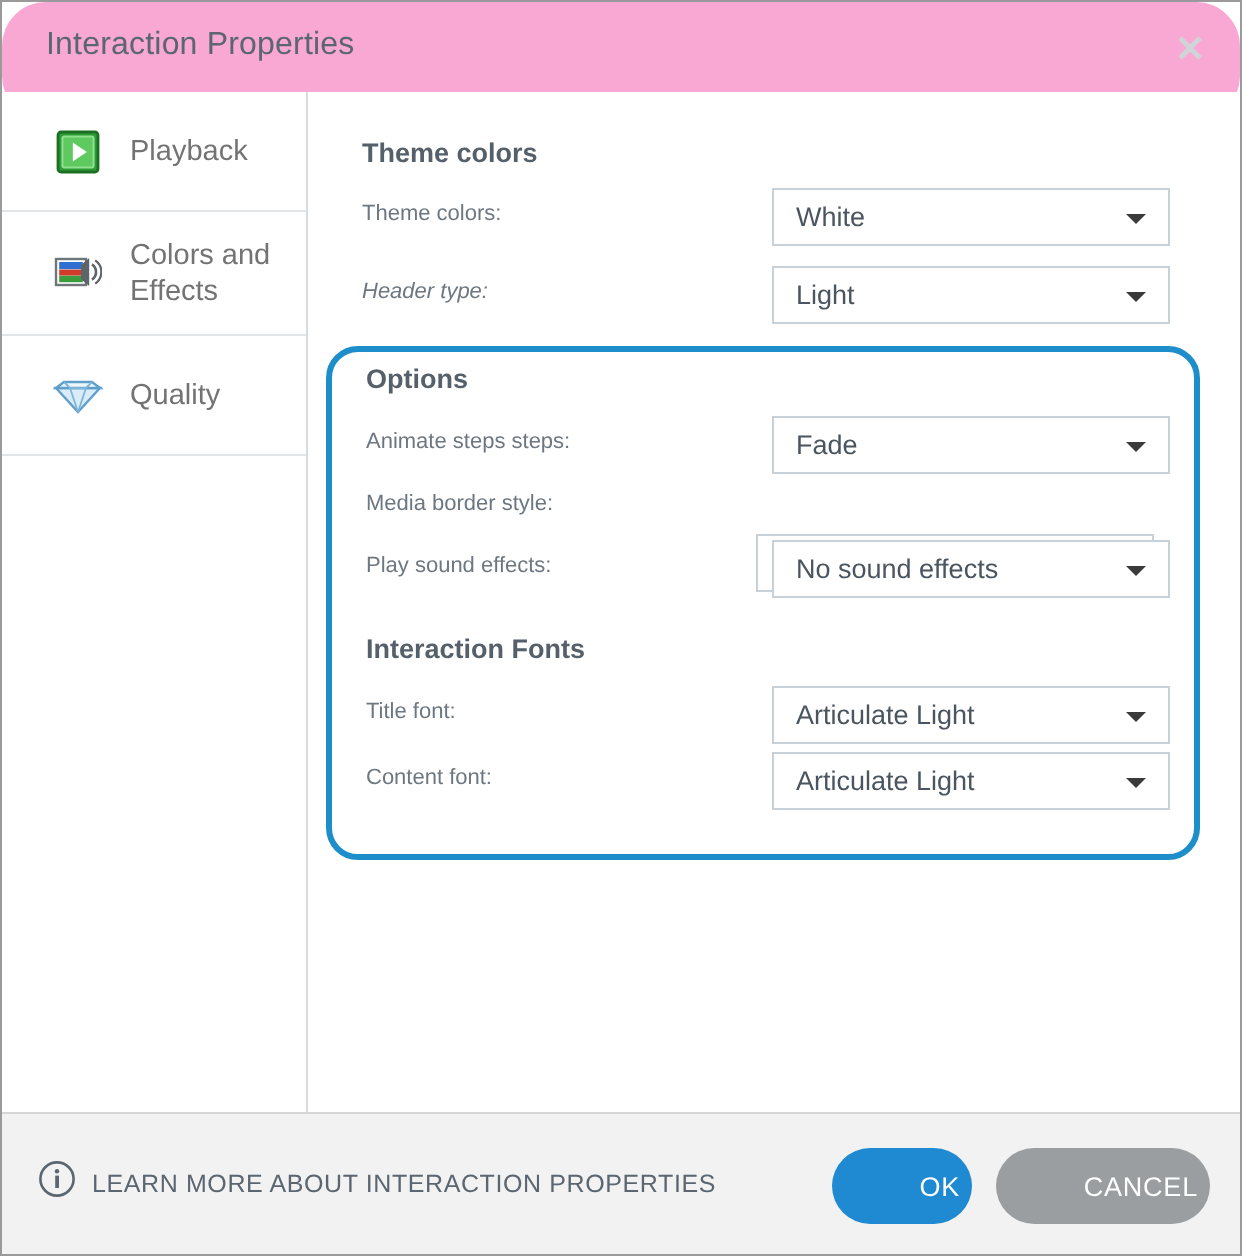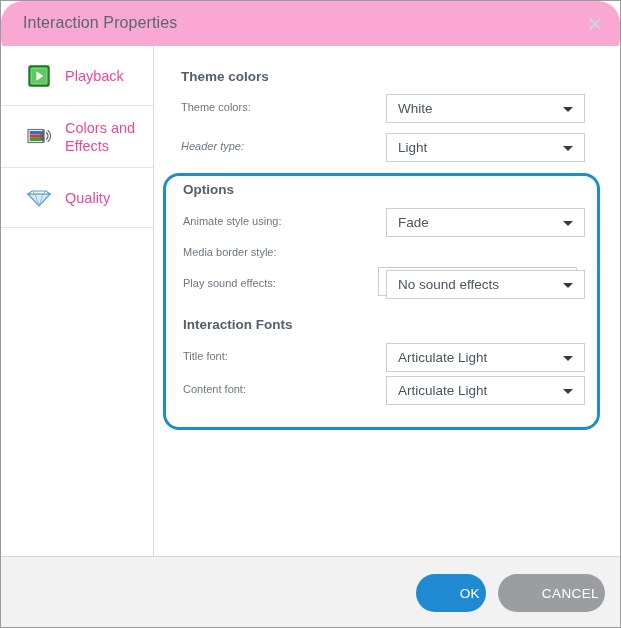--- a/index.html
+++ b/index.html
@@ -82,21 +82,21 @@
     width: 26px;
     height: 26px;
     flex: 0 0 26px;
     margin-right: 13px;
     display: flex;
     align-items: center;
     justify-content: center;
   }
   .nav-label {
     font-size: 14.5px;
-    color: #ec4899;
+    color: #737373;
     line-height: 18px;
     max-width: 78px;
   }
 
   
   #main {
     position: absolute;
     left: 153px; top: 0; right: 0; bottom: 0;
     background: #ffffff;
   }
@@ -261,21 +261,21 @@
       </div>
 
       <div class="field-label" style="left:27px; top:94px;font-style:italic;">Header type:</div>
       <div class="combo" style="left:232px; top:87px;">
         <span class="cval">Light</span>
         <span class="carrow"></span>
       </div>
 
       <div class="section-title" style="left:29px; top:136px;">Options</div>
 
-      <div class="field-label" style="left:29px; top:169px;">Animate style using:</div>
+      <div class="field-label" style="left:29px; top:169px;">Animate steps steps:</div>
       <div class="combo" style="left:232px; top:162px;">
         <span class="cval">Fade</span>
         <span class="carrow"></span>
       </div>
 
       <div class="field-label" style="left:29px; top:200px;">Media border style:</div>
       <div class="combo" style="left:224px; top:193px;margin-top:28px;">
         <span class="cval">Drop Shadow</span>
         <span class="carrow"></span>
       </div>
@@ -297,18 +297,28 @@
       <div class="field-label" style="left:29px; top:337px;">Content font:</div>
       <div class="combo" style="left:232px; top:330px;">
         <span class="cval">Articulate Light</span>
         <span class="carrow"></span>
       </div>
 
     </div>
   </div>
 
   <div id="footer">
+    <div id="learn-more">
+      <span>
+        <svg width="19" height="19" viewBox="0 0 19 19">
+          <circle cx="9.5" cy="9.5" r="8.3" fill="none" stroke="#5b6670" stroke-width="1.3"></circle>
+          <circle cx="9.5" cy="5.6" r="1.1" fill="#5b6670"></circle>
+          <rect x="8.6" y="7.8" width="1.9" height="6.2" fill="#5b6670"></rect>
+        </svg>
+      </span>
+      <span class="lm-text">LEARN MORE ABOUT INTERACTION PROPERTIES</span>
+    </div>
 
     <button class="pill" id="ok-btn">OK</button>
     <button class="pill" id="cancel-btn">CANCEL</button>
   </div>
 
 </div>
 
 </body></html>

